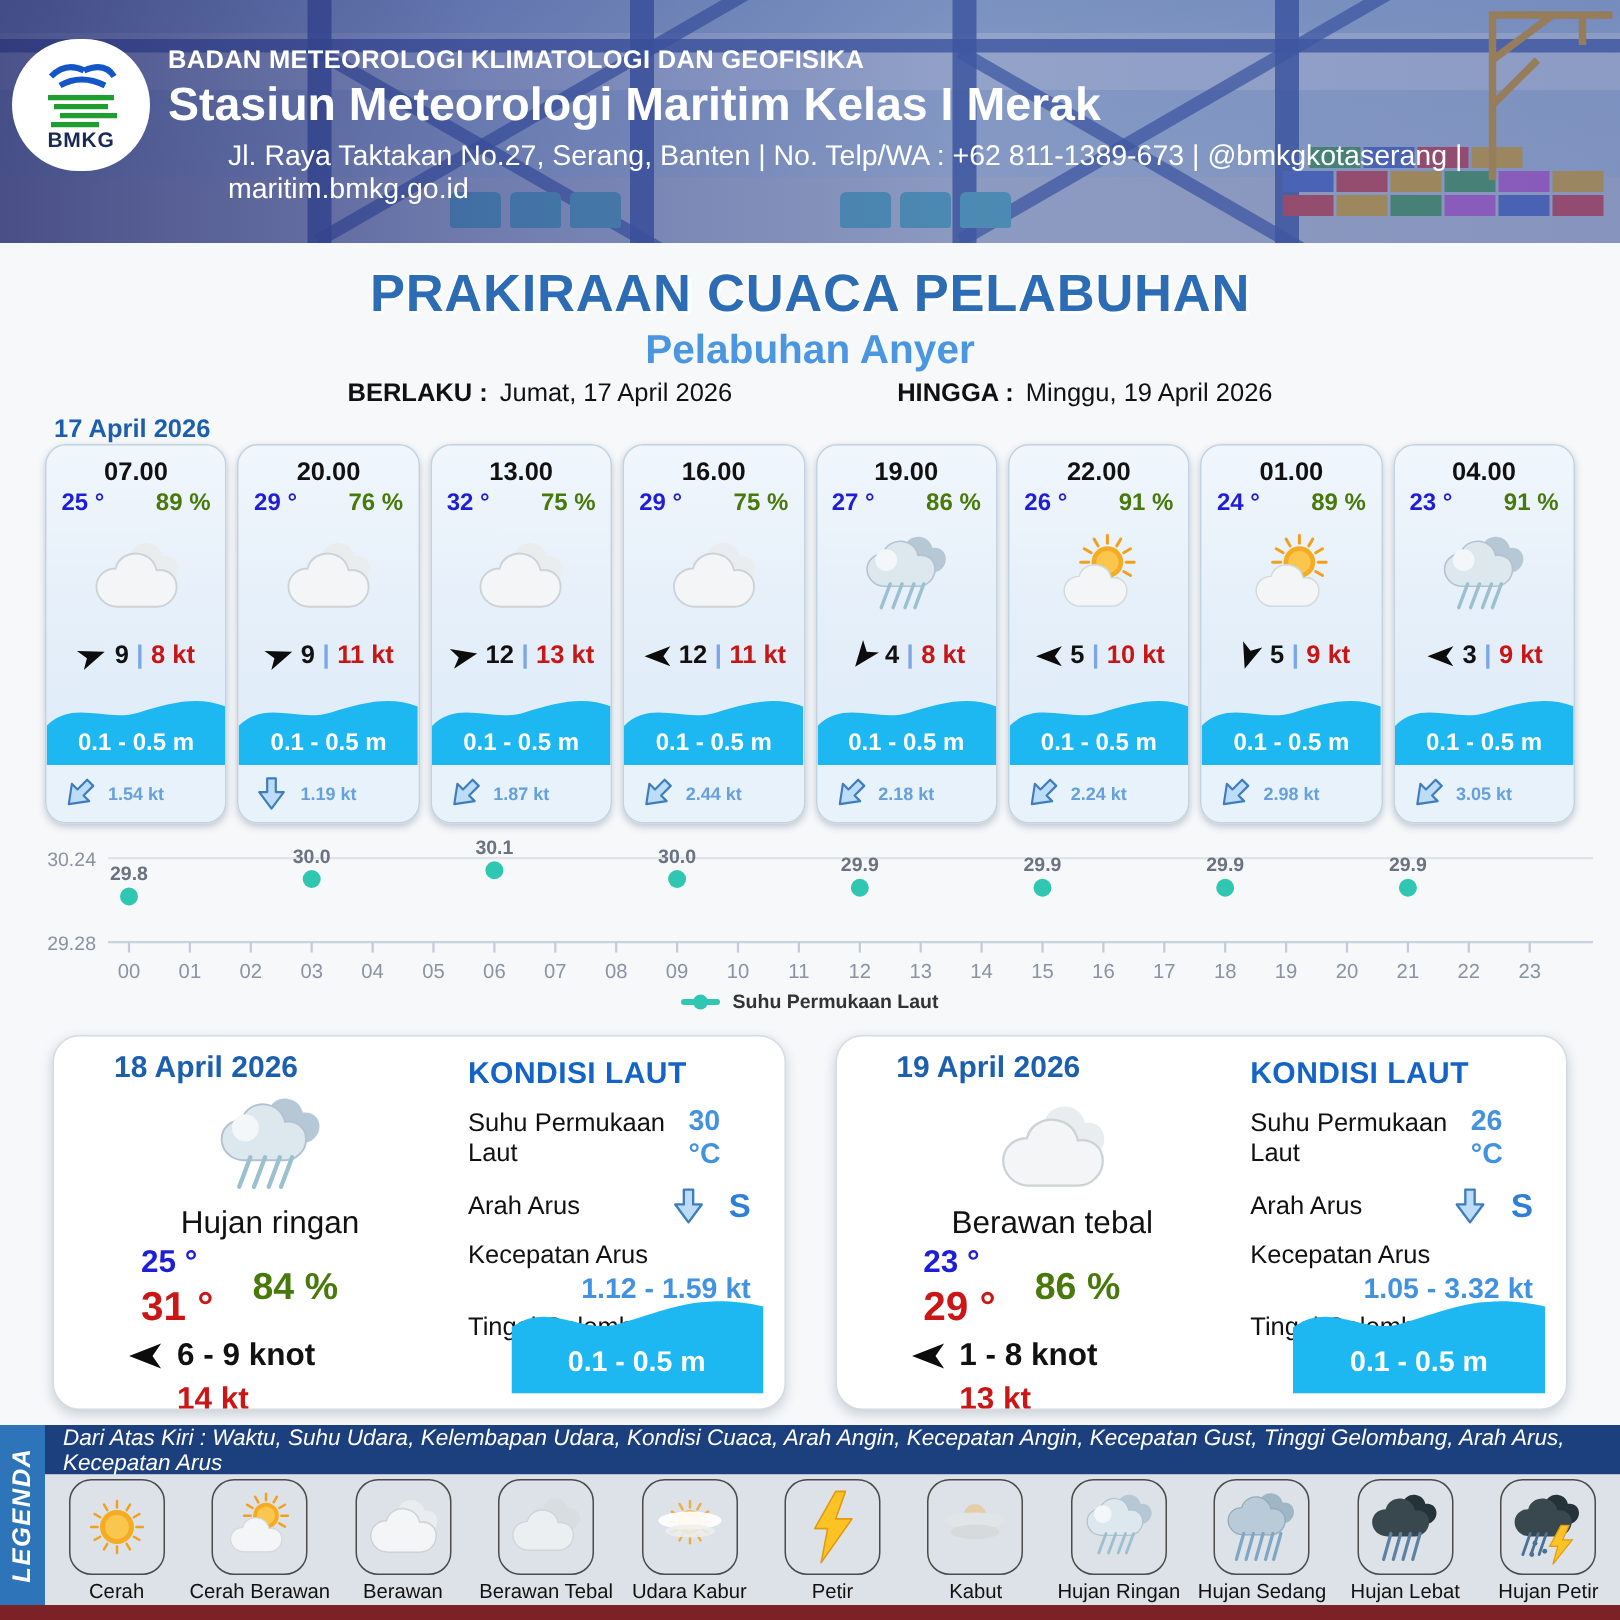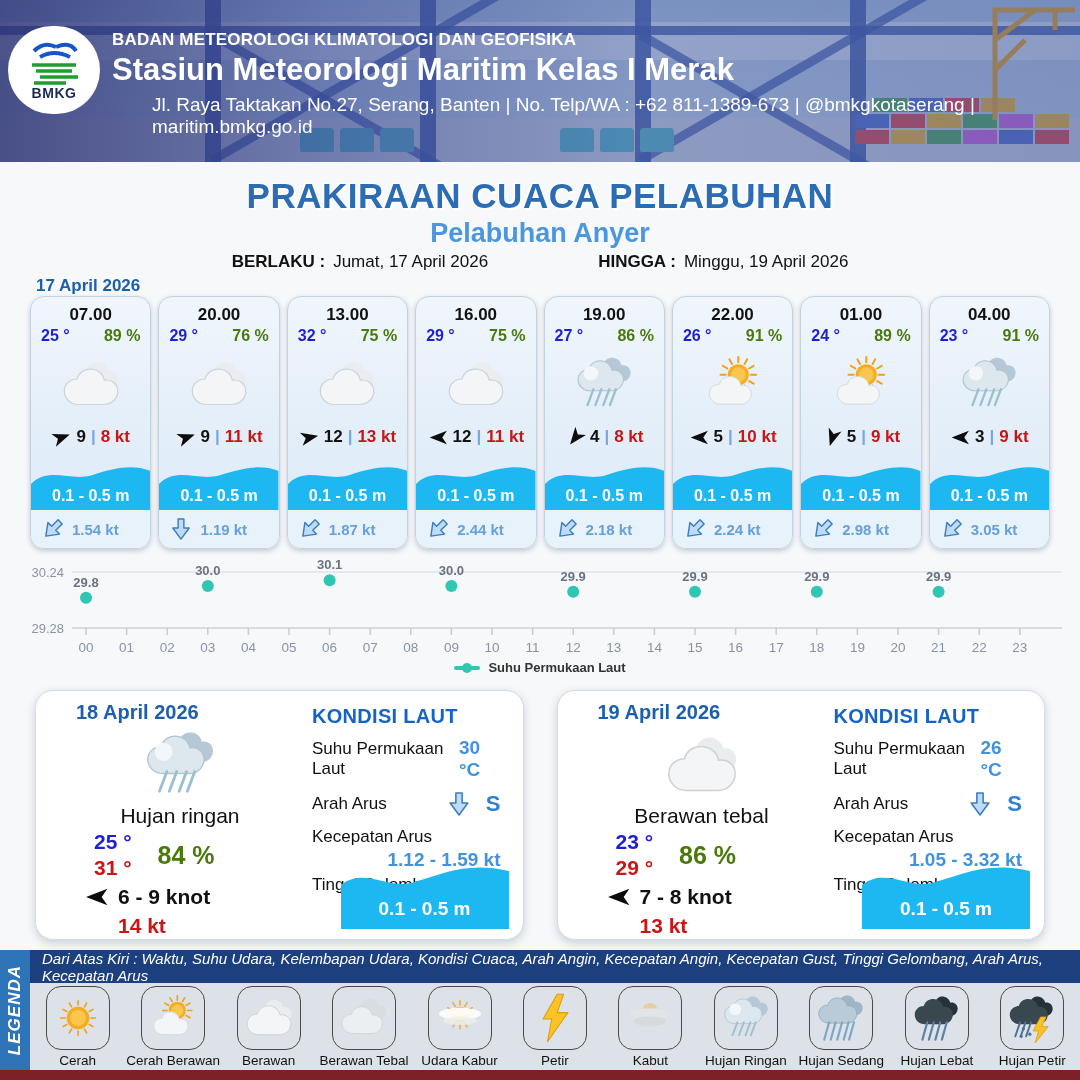--- a/index.html
+++ b/index.html
@@ -51,41 +51,41 @@
   .wind-dart svg{width:100%;height:100%;}
   .fc-sep{color:#7aa6e8;margin:0 1px;}
   .fc-gust{color:#c81616;}
   .fc-wave{margin-top:auto;position:relative;height:56px;}
   .fc-wave svg{position:absolute;left:0;bottom:0;width:100%;height:56px;display:block;}
   .fc-wave-text{position:absolute;left:0;bottom:5px;width:100%;text-align:center;
     color:#fff;font-size:16px;font-weight:bold;z-index:2;}
   .fc-current{height:38px;display:flex;align-items:center;gap:7px;padding-left:10px;background:#e8f2fb;}
   .cur-arrow{display:inline-block;width:24px;height:24px;}
   .cur-arrow svg{width:100%;height:100%;}
-  .fc-cur-val{font-size:15px;font-weight:bold;color:#66a0dd;}
+  .fc-cur-val{font-size:12px;font-weight:bold;color:#66a0dd;}
   
   .chart-wrap{position:absolute;left:0;top:552px;width:1080px;height:106px;}
   .chart-legend{position:absolute;left:0;top:660px;width:1080px;display:flex;justify-content:center;align-items:center;gap:8px;}
   .legend-mark{position:relative;width:26px;height:10px;}
   .legend-line{position:absolute;left:0;top:3px;width:26px;height:4px;border-radius:2px;background:#2fc7b2;}
   .legend-dot{position:absolute;left:8px;top:0;width:10px;height:10px;border-radius:50%;background:#2fc7b2;}
   .chart-legend-label{font-size:13px;font-weight:bold;color:#333;}
   
   .days{position:absolute;left:35px;top:690px;width:1010px;display:flex;gap:33px;}
   .dcard{flex:1;height:248px;background:#fff;border:1px solid #d5dbe1;border-radius:18px;
     box-shadow:0 3px 8px rgba(70,90,115,.25);display:flex;overflow:hidden;}
   .d-left{width:248px;padding:10px 0 8px 20px;display:flex;flex-direction:column;}
   .d-date{font-size:20px;font-weight:bold;color:#1b5fae;margin-left:20px;}
   .d-icon{height:82px;display:flex;align-items:center;justify-content:center;}
   .d-icon svg{width:86px;height:82px;}
   .d-cond{font-size:21px;text-align:center;margin-top:-2px;}
   .d-temps{display:flex;align-items:center;margin-left:38px;margin-top:2px;}
   .d-tcol{display:flex;flex-direction:column;gap:2px;}
   .d-tmin{font-size:21px;font-weight:bold;color:#1e1ed6;}
-  .d-tmax{font-size:21px;font-weight:bold;color:#cc1616;}
+  .d-tmax{font-size:27px;font-weight:bold;color:#cc1616;}
   .d-hum{font-size:25px;font-weight:bold;color:#48790a;margin-left:26px;}
   .d-wind{display:flex;align-items:center;gap:8px;margin-left:28px;margin-top:4px;font-size:21px;font-weight:bold;}
   .d-wind .wind-dart{width:26px;height:26px;}
   .d-gust{font-size:21px;font-weight:bold;color:#cc1616;margin-left:62px;margin-top:4px;}
   .d-right{flex:1;padding:14px 22px 10px 8px;position:relative;}
   .k-title{font-size:20px;font-weight:bold;color:#1464c8;letter-spacing:.3px;}
   .k-row{display:flex;justify-content:space-between;align-items:center;margin-top:9px;}
   .k-label{font-size:17px;color:#111;}
   .k-val{font-size:19px;font-weight:bold;color:#4292e0;}
   .k-dir{display:flex;align-items:center;gap:14px;}
@@ -662,21 +662,21 @@
         <div class="d-tcol">
           <div class="d-tmin">23 °</div>
           <div class="d-tmax">29 °</div>
         </div>
         <div class="d-hum">86 %</div>
       </div>
       <div class="d-wind">
         <span class="wind-dart"><svg viewBox="0 0 100 100" style="transform:rotate(180deg)">
                 <polygon points="10,18 92,50 10,82 32,50" fill="#0c0c0c"></polygon>
               </svg></span>
-        <span class="d-wind-val">7 - 8 knot</span>
+        <span class="d-wind-val">1 - 8 knot</span>
       </div>
       <div class="d-gust">13 kt</div>
     </div>
     <div class="d-right">
       <div class="k-title">KONDISI LAUT</div>
       <div class="k-row">
         <span class="k-label">Suhu Permukaan Laut</span>
         <span class="k-val">26 °C</span>
       </div>
       <div class="k-row">

